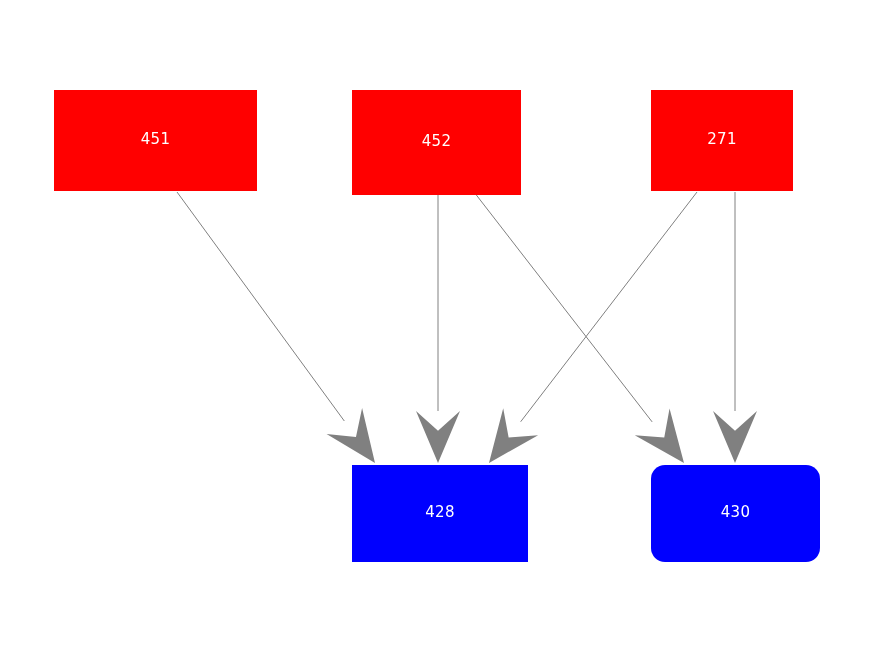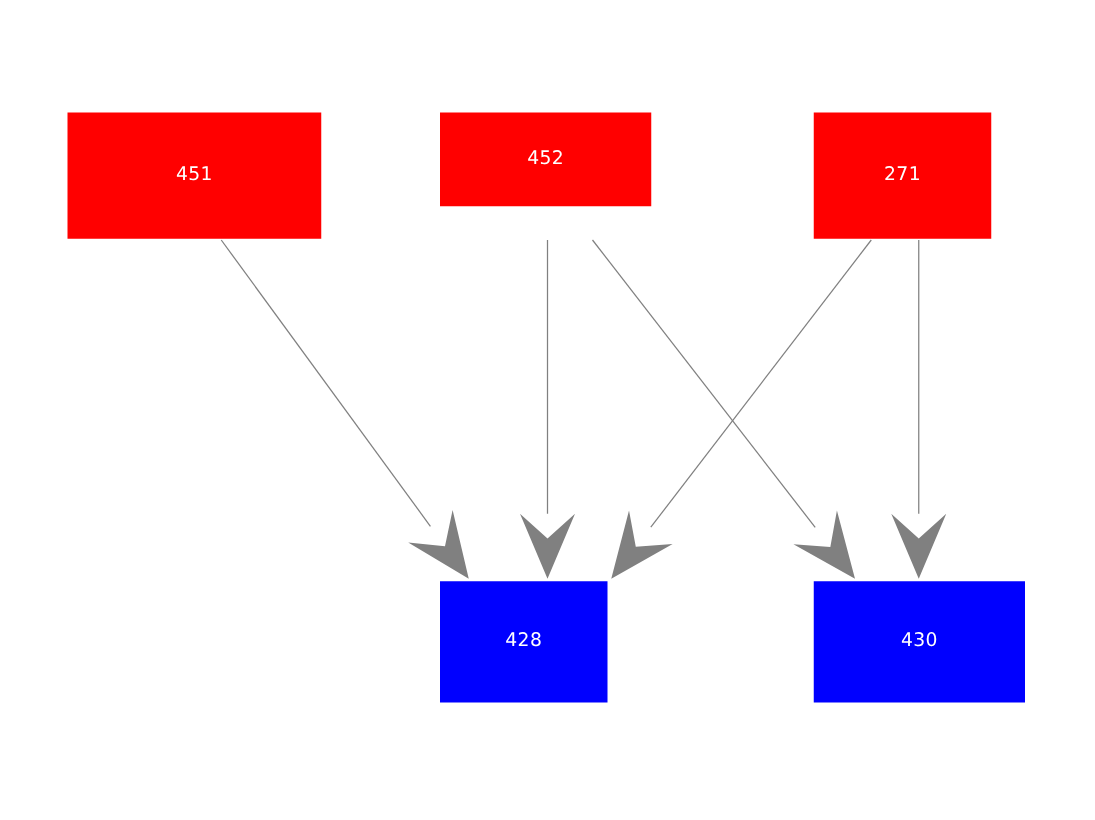--- a/index.html
+++ b/index.html
@@ -68,26 +68,26 @@
       </g>
       <g>
         <line x1="735" y1="192" x2="735" y2="411" stroke="#808080" stroke-width="1"></line>
         <polygon points="735.00,463.00 713.00,411.00 735.00,430.76 757.00,411.00" fill="#808080"></polygon>
       </g>
     </svg>
 
   <div class="node" style="left: 54px; top: 90px; width: 203px; height: 101px; background: rgb(255, 0, 0); color: rgb(255, 255, 255);">
     <span class="node-label">451</span>
   </div>
-  <div class="node" style="left: 352px; top: 90px; width: 169px; height: 75px; background: rgb(255, 0, 0); color: rgb(255, 255, 255);">
+  <div class="node" style="left: 352px; top: 90px; width: 169px; height: 105px; background: rgb(255, 0, 0); color: rgb(255, 255, 255);">
     <span class="node-label">452</span>
   </div>
   <div class="node" style="left: 651px; top: 90px; width: 142px; height: 101px; background: rgb(255, 0, 0); color: rgb(255, 255, 255);">
     <span class="node-label">271</span>
   </div>
-  <div class="node" style="left: 352px; top: 465px; width: 134px; height: 97px; background: rgb(0, 0, 255); color: rgb(255, 255, 255);">
+  <div class="node" style="left: 352px; top: 465px; width: 176px; height: 97px; background: rgb(0, 0, 255); color: rgb(255, 255, 255);">
     <span class="node-label">428</span>
   </div>
-  <div class="node" style="left: 651px; top: 465px; width: 169px; height: 97px; background: rgb(0, 0, 255); color: rgb(255, 255, 255);">
+  <div class="node" style="left: 651px; top: 465px; width: 169px; height: 97px; background: rgb(0, 0, 255); color: rgb(255, 255, 255); border-radius: 14px;">
     <span class="node-label">430</span>
   </div>
 
 </div>
 
 </body></html>

